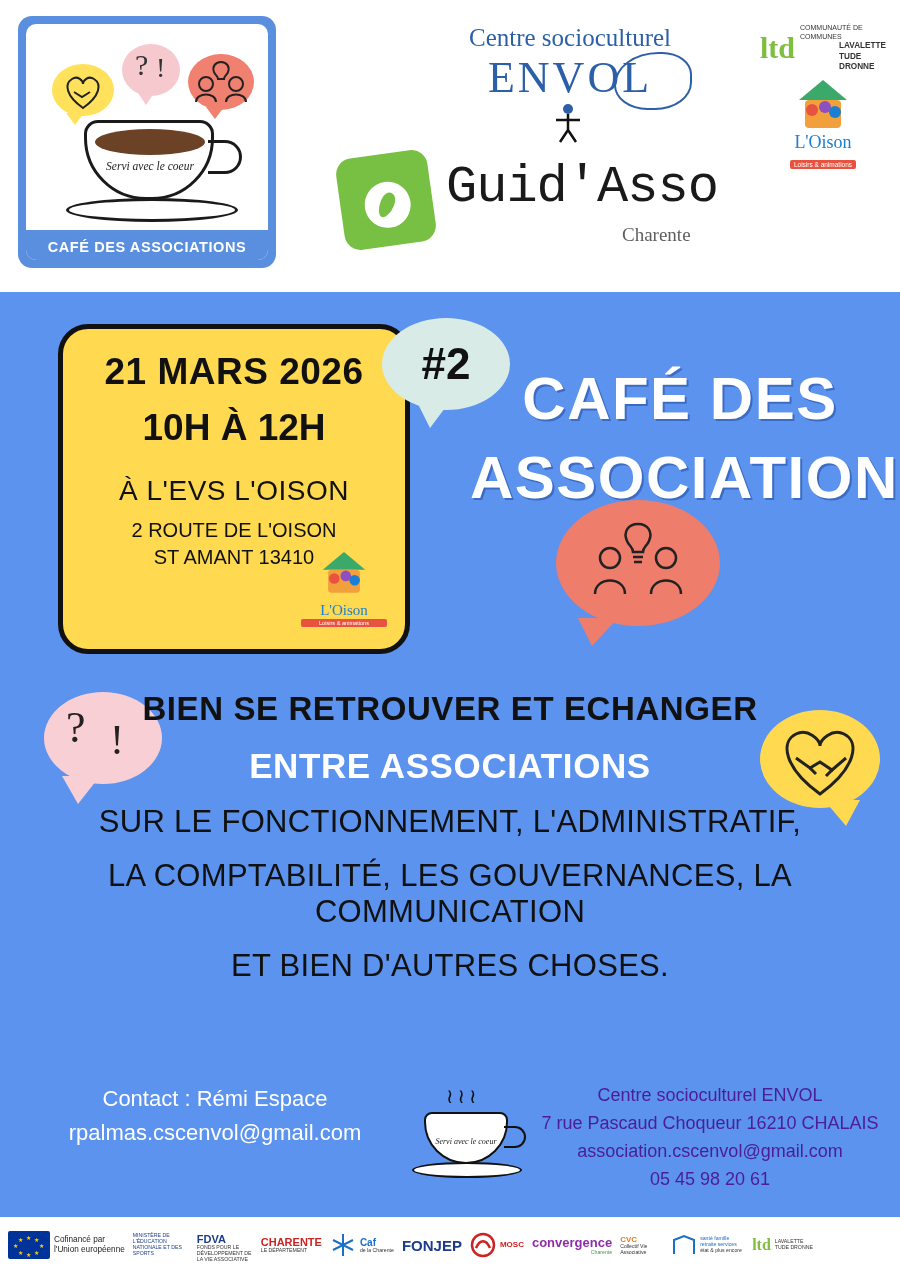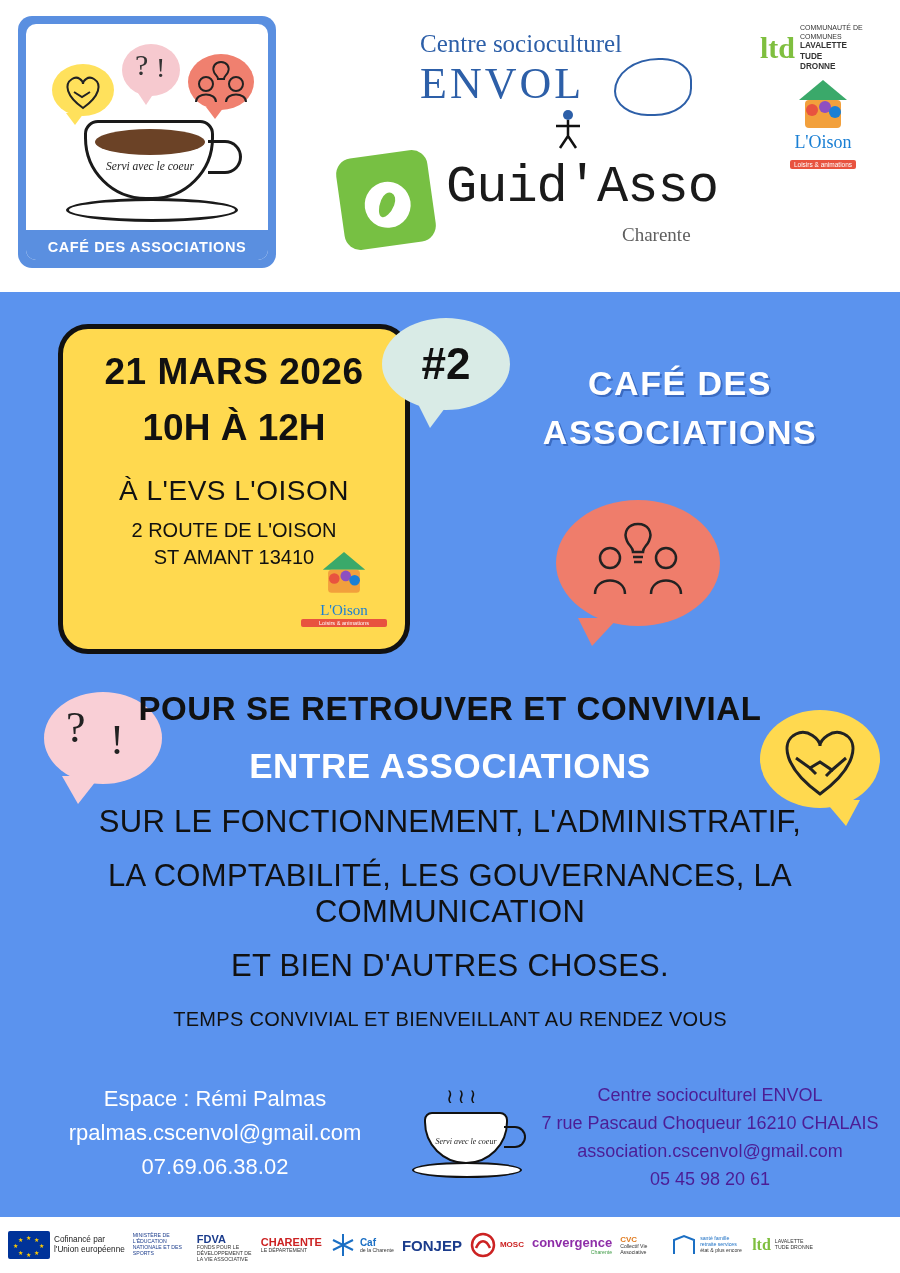--- a/index.html
+++ b/index.html
@@ -66,21 +66,21 @@
   .cup-saucer {
     position:absolute; left:4px; top:84px; width:172px; height:24px;
     border:3px solid #1a1a1a; border-radius:50%; background:#fff;
   }
   .cup-text {
     position:absolute; left:30px; top:46px; width:116px; text-align:center;
     font-size:11.5px; font-family:"Liberation Serif", serif; font-style:italic; color:#222;
   }
 
   .envol {
-    position:absolute; left:420px; top:30px; width:300px; height:120px; 
+    position:absolute; left:420px; top:24px; width:300px; height:120px; text-align:center;
   }
   .envol-l1 { font-size:25px; color:#2d5fa8; font-family:"Liberation Serif", serif; }
   .envol-l2 { font-size:44px; letter-spacing:3px; color:#2d5fa8; font-family:"Liberation Serif", serif; }
   .envol-blob{
     position:absolute; right:28px; top:28px; width:78px; height:58px;
     border:2px solid #2d5fa8; border-radius:60% 40% 50% 45%;
   }
   .envol-person{ position:absolute; left:128px; top:78px; width:40px; height:42px; }
 
   .guidasso { position:absolute; left:340px; top:148px; width:400px; height:115px; }
@@ -99,21 +99,21 @@
   }
   .ga-text { position:absolute; left:106px; top:10px; font-size:52px; color:#1a1a1a;
     font-family:Liberation Mono, monospace; letter-spacing:-1px;}
   .ga-sub { position:absolute; left:282px; top:76px; font-size:19px; color:#5f5f5f;
     font-family:"Liberation Serif", serif; }
 
   .right-logos { position:absolute; left:760px; top:22px; width:126px; height:250px; }
   .ltd-logo { position:relative; height:52px; display:flex; align-items:center; gap:5px;}
   .ltd-mark { font-size:30px; color:#7fbf3f; font-family:"Liberation Serif", serif; font-weight:bold; }
   .ltd-lines { font-size:7px; line-height:1.25; color:#333; }
-  .ltd-lines b{ font-size:8.2px; }
+  .ltd-lines b{ font-size:8.2px;margin-left:39px; }
   .oison-logo { position:relative; margin-top:6px; height:88px; text-align:center;}
   .oison-house {
     width:56px; height:52px; margin:0 auto; position:relative;
   }
   .oison-roof{ position:absolute; left:4px; top:0; width:0;height:0;
     border-left:24px solid transparent; border-right:24px solid transparent;
     border-bottom:20px solid #3aa96a; }
   .oison-name{ font-size:18px; color:#1a7fd4; font-family:"Liberation Serif", serif; }
   .oison-tag{ font-size:6.5px; color:#fff; background:#e8533f; padding:1px 4px; display:inline-block; border-radius:2px;}
   .ensc-logo {
@@ -151,21 +151,21 @@
   .hash-bubble:after{
     content:""; position:absolute; left:36px; bottom:-18px;
     width:0;height:0;border-left:12px solid transparent;border-right:18px solid transparent;
     border-top:24px solid #d9ebe6;
   }
   .hash-text{ font-size:44px; font-weight:bold; color:#111;
     font-family:"Liberation Sans Narrow","Liberation Sans",sans-serif;}
 
   .title-block { position:absolute; left:470px; top:72px; width:420px; text-align:center; }
   .title-l1, .title-l2 {
-    font-size:34px; font-weight:bold; color:#ffffff; letter-spacing:1.5px;
+    font-size:60px; font-weight:bold; color:#ffffff; letter-spacing:1.5px;
     font-family:"Liberation Sans Narrow","Liberation Sans",sans-serif;
     text-shadow: 2px 2px 0 rgba(20,60,140,.45);
   }
   .title-l2 { margin-top:10px; }
 
   .red-blob {
     position:absolute; left:556px; top:208px; width:164px; height:126px;
     background:#ef7d6b; border-radius:50%;
   }
   .red-blob:after{
@@ -377,32 +377,30 @@
 
   <div class="heart-blob">
     <svg width="120" height="98" viewBox="0 0 120 98">
       <path d="M60 84 C24 58, 20 32, 36 24 C48 18, 60 30, 60 36 C60 30, 72 18, 84 24 C100 32, 96 58, 60 84 Z" fill="none" stroke="#222" stroke-width="3"></path>
       <path d="M36 48 L50 58 L60 52 L72 60 L86 48" fill="none" stroke="#222" stroke-width="3"></path>
       <path d="M50 58 L56 64 M72 60 L66 66" stroke="#222" stroke-width="3"></path>
     </svg>
   </div>
 
   <div class="body-text">
-    <div class="bt-l1">POUR SE RETROUVER ET CONVIVIAL</div>
+    <div class="bt-l1">BIEN SE RETROUVER ET ECHANGER</div>
     <div class="bt-l2">ENTRE ASSOCIATIONS</div>
     <div class="bt-l3">SUR LE FONCTIONNEMENT, L'ADMINISTRATIF,</div>
     <div class="bt-l4">LA COMPTABILITÉ, LES GOUVERNANCES, LA COMMUNICATION</div>
     <div class="bt-l5">ET BIEN D'AUTRES CHOSES.</div>
-    <div class="bt-l6">TEMPS CONVIVIAL ET BIENVEILLANT AU RENDEZ VOUS</div>
   </div>
 
   <div class="contact-left">
-    <div>Espace : Rémi Palmas</div>
+    <div>Contact : Rémi Espace</div>
     <div>rpalmas.cscenvol@gmail.com</div>
-    <div>07.69.06.38.02</div>
   </div>
 
   <div class="cup-small">
     <div class="steam">≀≀≀</div>
     <div class="cs-body"></div>
     <div class="cs-handle"></div>
     <div class="cs-saucer"></div>
     <div class="cs-text">Servi avec le coeur</div>
   </div>
 

